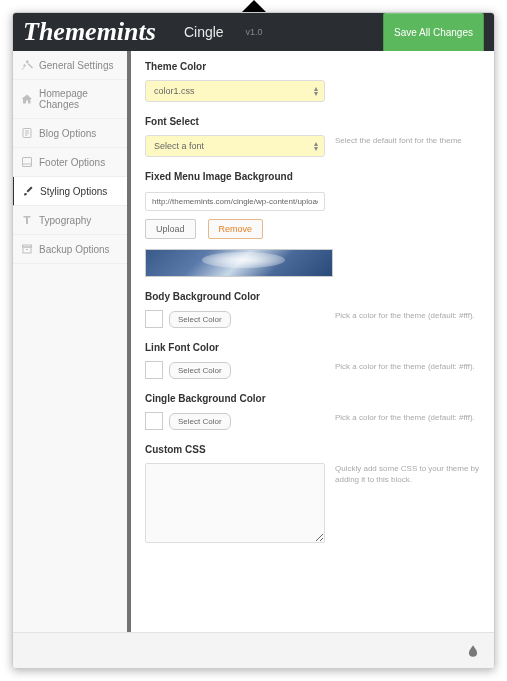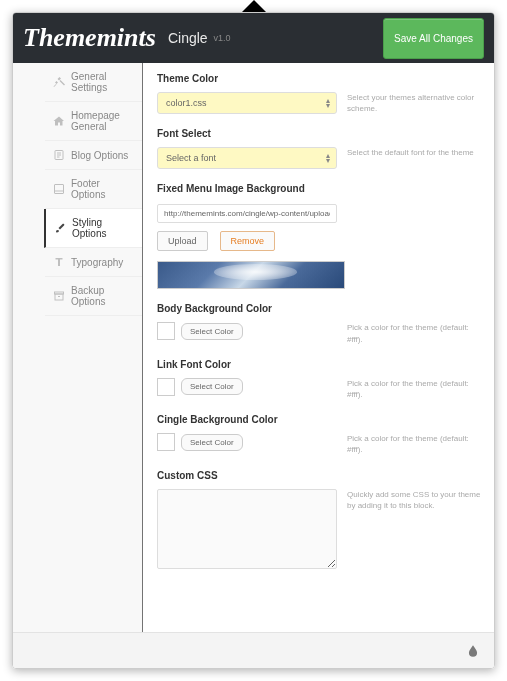--- a/index.html
+++ b/index.html
@@ -1,25 +1,25 @@
 <!DOCTYPE html>
 <html><head>
 <meta charset="utf-8">
 <style>
 * { margin: 0; padding: 0; box-sizing: border-box; }
 body { font-family: Arial, sans-serif; background: #fff; width: 507px; height: 681px; position: relative; }
 .pointer { position: absolute; top: 0; left: 50%; transform: translateX(-50%); width: 0; height: 0; border-left: 12px solid transparent; border-right: 12px solid transparent; border-bottom: 12px solid #000; }
 .panel { position: absolute; top: 12px; left: 12px; right: 12px; bottom: 12px; border: 1px solid #ccc; border-radius: 4px; box-shadow: 0 2px 10px rgba(0,0,0,0.3); overflow: hidden; display: flex; flex-direction: column; }
-.header { background: #2a2e33; height: 50px; display: flex; align-items: center; padding: 0 10px; }
+.header { background: #2a2e33; height: 38px; display: flex; align-items: center; padding: 0 10px; gap: 16px; }
 .brand { font-family: 'Brush Script MT', cursive; font-style: italic; font-weight: bold; color: #fff; font-size: 26px; margin-right: 12px; }
 .theme-name { color: #e8e8e8; font-size: 14px; font-weight: 300; margin-right: 6px; }
 .version { color: #888; font-size: 9px; }
 .save-btn { margin-left: auto; background: #5cb85c; color: #fff; border: 1px solid #4a9e4a; border-radius: 3px; padding: 14px 10px; font-size: 10px; cursor: pointer; box-shadow: inset 0 1px 0 rgba(255,255,255,0.2); }
 .body { display: flex; flex: 1; background: #fff; overflow: hidden; }
-.sidebar { width: 130px; background: #f8f8f8; border-right: 1px solid #737373; padding-left: 32px; }
+.sidebar { width: 118px; background: #f8f8f8; border-right: 4px solid #737373; }
 .nav-item { display: flex; align-items: center; gap: 6px; padding: 8px 8px; font-size: 10px; color: #888; border-bottom: 1px solid #eee; cursor: pointer; }
 .nav-item.active { background: #fff; color: #333; font-weight: normal; border-left: 2px solid #333; margin-left: -1px; position: relative; }
 .nav-item .ic { width: 12px; height: 12px; opacity: 0.5; display: inline-flex; align-items: center; justify-content: center; }
 .nav-item.active .ic { opacity: 0.9; }
 .content { flex: 1; padding: 10px 12px 10px 14px; overflow-y: auto; }
 .section { margin-bottom: 14px; }
 .section-label { font-size: 10px; font-weight: bold; color: #333; margin-bottom: 8px; }
 .row { display: flex; align-items: flex-start; gap: 10px; }
 .select-box { flex: 0 0 180px; background: #fef9c3; border: 1px solid #ddd; border-radius: 3px; padding: 5px 8px; font-size: 9px; color: #666; position: relative; cursor: pointer; }
 .select-box .arrows { position: absolute; right: 6px; top: 50%; transform: translateY(-50%); font-size: 8px; color: #888; line-height: 5px; }
@@ -60,21 +60,21 @@
             </svg>
           </span>
         <span>General Settings</span>
       </div>
       <div class="nav-item">
         <span class="ic">
             <svg viewBox="0 0 24 24" width="12" height="12" fill="currentColor">
               <path d="M12 3l10 9h-3v9h-5v-6h-4v6H4v-9H1l11-9z"></path>
             </svg>
           </span>
-        <span>Homepage General</span>
+        <span>Homepage Changes</span>
       </div>
       <div class="nav-item">
         <span class="ic">
             <svg viewBox="0 0 24 24" width="12" height="12" fill="none" stroke="currentColor" stroke-width="2">
               <rect x="4" y="3" width="16" height="18" rx="1"></rect>
               <line x1="8" y1="8" x2="16" y2="8"></line>
               <line x1="8" y1="12" x2="16" y2="12"></line>
               <line x1="8" y1="16" x2="13" y2="16"></line>
             </svg>
           </span>
@@ -119,21 +119,20 @@
 
     <div class="content">
 
       <div class="section">
         <div class="section-label">Theme Color</div>
         <div class="row">
           <div class="select-box">
             <span>color1.css</span>
             <span class="arrows">▴<br>▾</span>
           </div>
-          <div class="hint">Select your themes alternative color scheme.</div>
         </div>
       </div>
 
       <div class="section">
         <div class="section-label">Font Select</div>
         <div class="row">
           <div class="select-box">
             <span>Select a font</span>
             <span class="arrows">▴<br>▾</span>
           </div>

